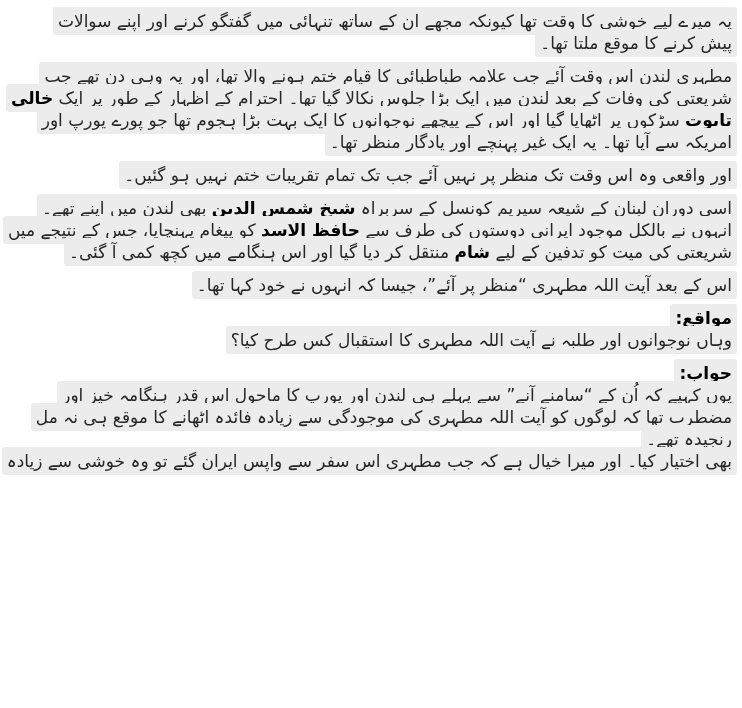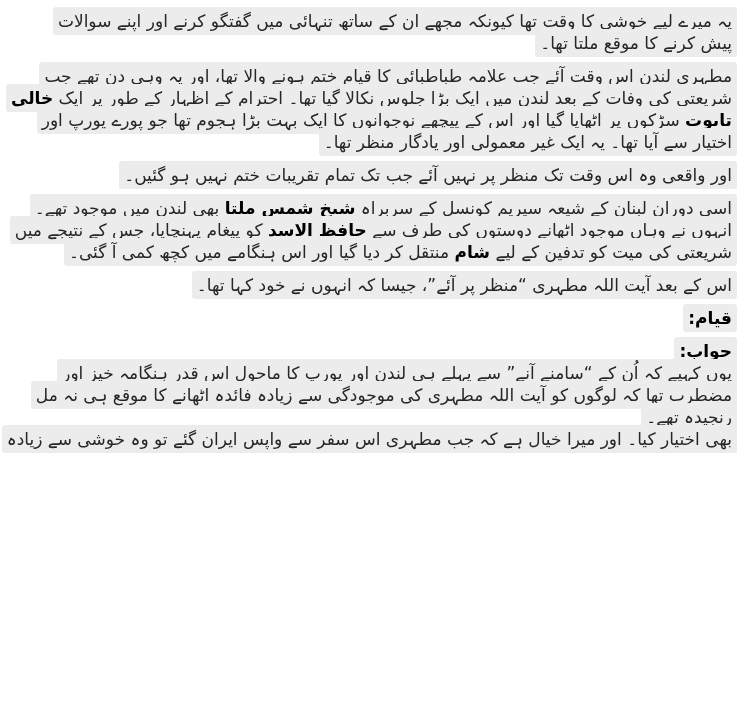--- a/index.html
+++ b/index.html
@@ -47,40 +47,41 @@
 
   <section class="block">
     <div class="line"><span class="hl">یہ میرے لیے خوشی کا وقت تھا کیونکہ مجھے ان کے ساتھ تنہائی میں گفتگو کرنے اور اپنے سوالات</span></div>
     <div class="line"><span class="hl">پیش کرنے کا موقع ملتا تھا۔</span></div>
   </section>
 
   <section class="block">
     <div class="line"><span class="hl">مطہری لندن اس وقت آئے جب علامہ طباطبائی کا قیام ختم ہونے والا تھا، اور یہ وہی دن تھے جب</span></div>
     <div class="line"><span class="hl"><span>شریعتی کی وفات کے بعد لندن میں ایک بڑا جلوس نکالا گیا تھا۔ احترام کے اظہار کے طور پر ایک </span><b>خالی</b></span></div>
     <div class="line"><span class="hl"><b>تابوت</b><span> سڑکوں پر اٹھایا گیا اور اس کے پیچھے نوجوانوں کا ایک بہت بڑا ہجوم تھا جو پورے یورپ اور</span></span></div>
-    <div class="line"><span class="hl">اختیار سے آیا تھا۔ یہ ایک غیر معمولی اور یادگار منظر تھا۔</span></div>
+    <div class="line"><span class="hl">امریکہ سے آیا تھا۔ یہ ایک غیر پہنچے اور یادگار منظر تھا۔</span></div>
   </section>
 
 
   <section class="block">
     <div class="line"><span class="hl">اور واقعی وہ اس وقت تک منظر پر نہیں آئے جب تک تمام تقریبات ختم نہیں ہو گئیں۔</span></div>
   </section>
 
   <section class="block">
-    <div class="line"><span class="hl"><span>اسی دوران لبنان کے شیعہ سپریم کونسل کے سربراہ </span><b>شیخ شمس ملتا</b><span> بھی لندن میں موجود تھے۔</span></span></div>
-    <div class="line"><span class="hl"><span>انہوں نے وہاں موجود اٹھانے دوستوں کی طرف سے </span><b>حافظ الاسد</b><span> کو پیغام پہنچایا، جس کے نتیجے میں</span></span></div>
+    <div class="line"><span class="hl"><span>اسی دوران لبنان کے شیعہ سپریم کونسل کے سربراہ </span><b>شیخ شمس الدین</b><span> بھی لندن میں اپنے تھے۔</span></span></div>
+    <div class="line"><span class="hl"><span>انہوں نے بالکل موجود ایرانی دوستوں کی طرف سے </span><b>حافظ الاسد</b><span> کو پیغام پہنچایا، جس کے نتیجے میں</span></span></div>
     <div class="line"><span class="hl"><span>شریعتی کی میت کو تدفین کے لیے </span><b>شام</b><span> منتقل کر دیا گیا اور اس ہنگامے میں کچھ کمی آ گئی۔</span></span></div>
   </section>
 
   <section class="block">
     <div class="line"><span class="hl">اس کے بعد آیت اللہ مطہری “منظر پر آئے”، جیسا کہ انہوں نے خود کہا تھا۔</span></div>
   </section>
 
   <section class="block">
-    <div class="line"><span class="hl head">قیام:</span></div>
+    <div class="line"><span class="hl head">مواقع:</span></div>
+    <div class="line"><span class="hl">وہاں نوجوانوں اور طلبہ نے آیت اللہ مطہری کا استقبال کس طرح کیا؟</span></div>
   </section>
 
   <section class="block">
     <div class="line"><span class="hl head">جواب:</span></div>
     <div class="line"><span class="hl">یوں کہیے کہ اُن کے “سامنے آنے” سے پہلے ہی لندن اور یورپ کا ماحول اس قدر ہنگامہ خیز اور</span></div>
     <div class="line"><span class="hl">مضطرب تھا کہ لوگوں کو آیت اللہ مطہری کی موجودگی سے زیادہ فائدہ اٹھانے کا موقع ہی نہ مل</span></div>
     <div class="line"><span class="hl">رنجیدہ تھے۔</span></div>
     <div class="line"><span class="hl">بھی اختیار کیا۔ اور میرا خیال ہے کہ جب مطہری اس سفر سے واپس ایران گئے تو وہ خوشی سے زیادہ</span></div>
   </section>
 

